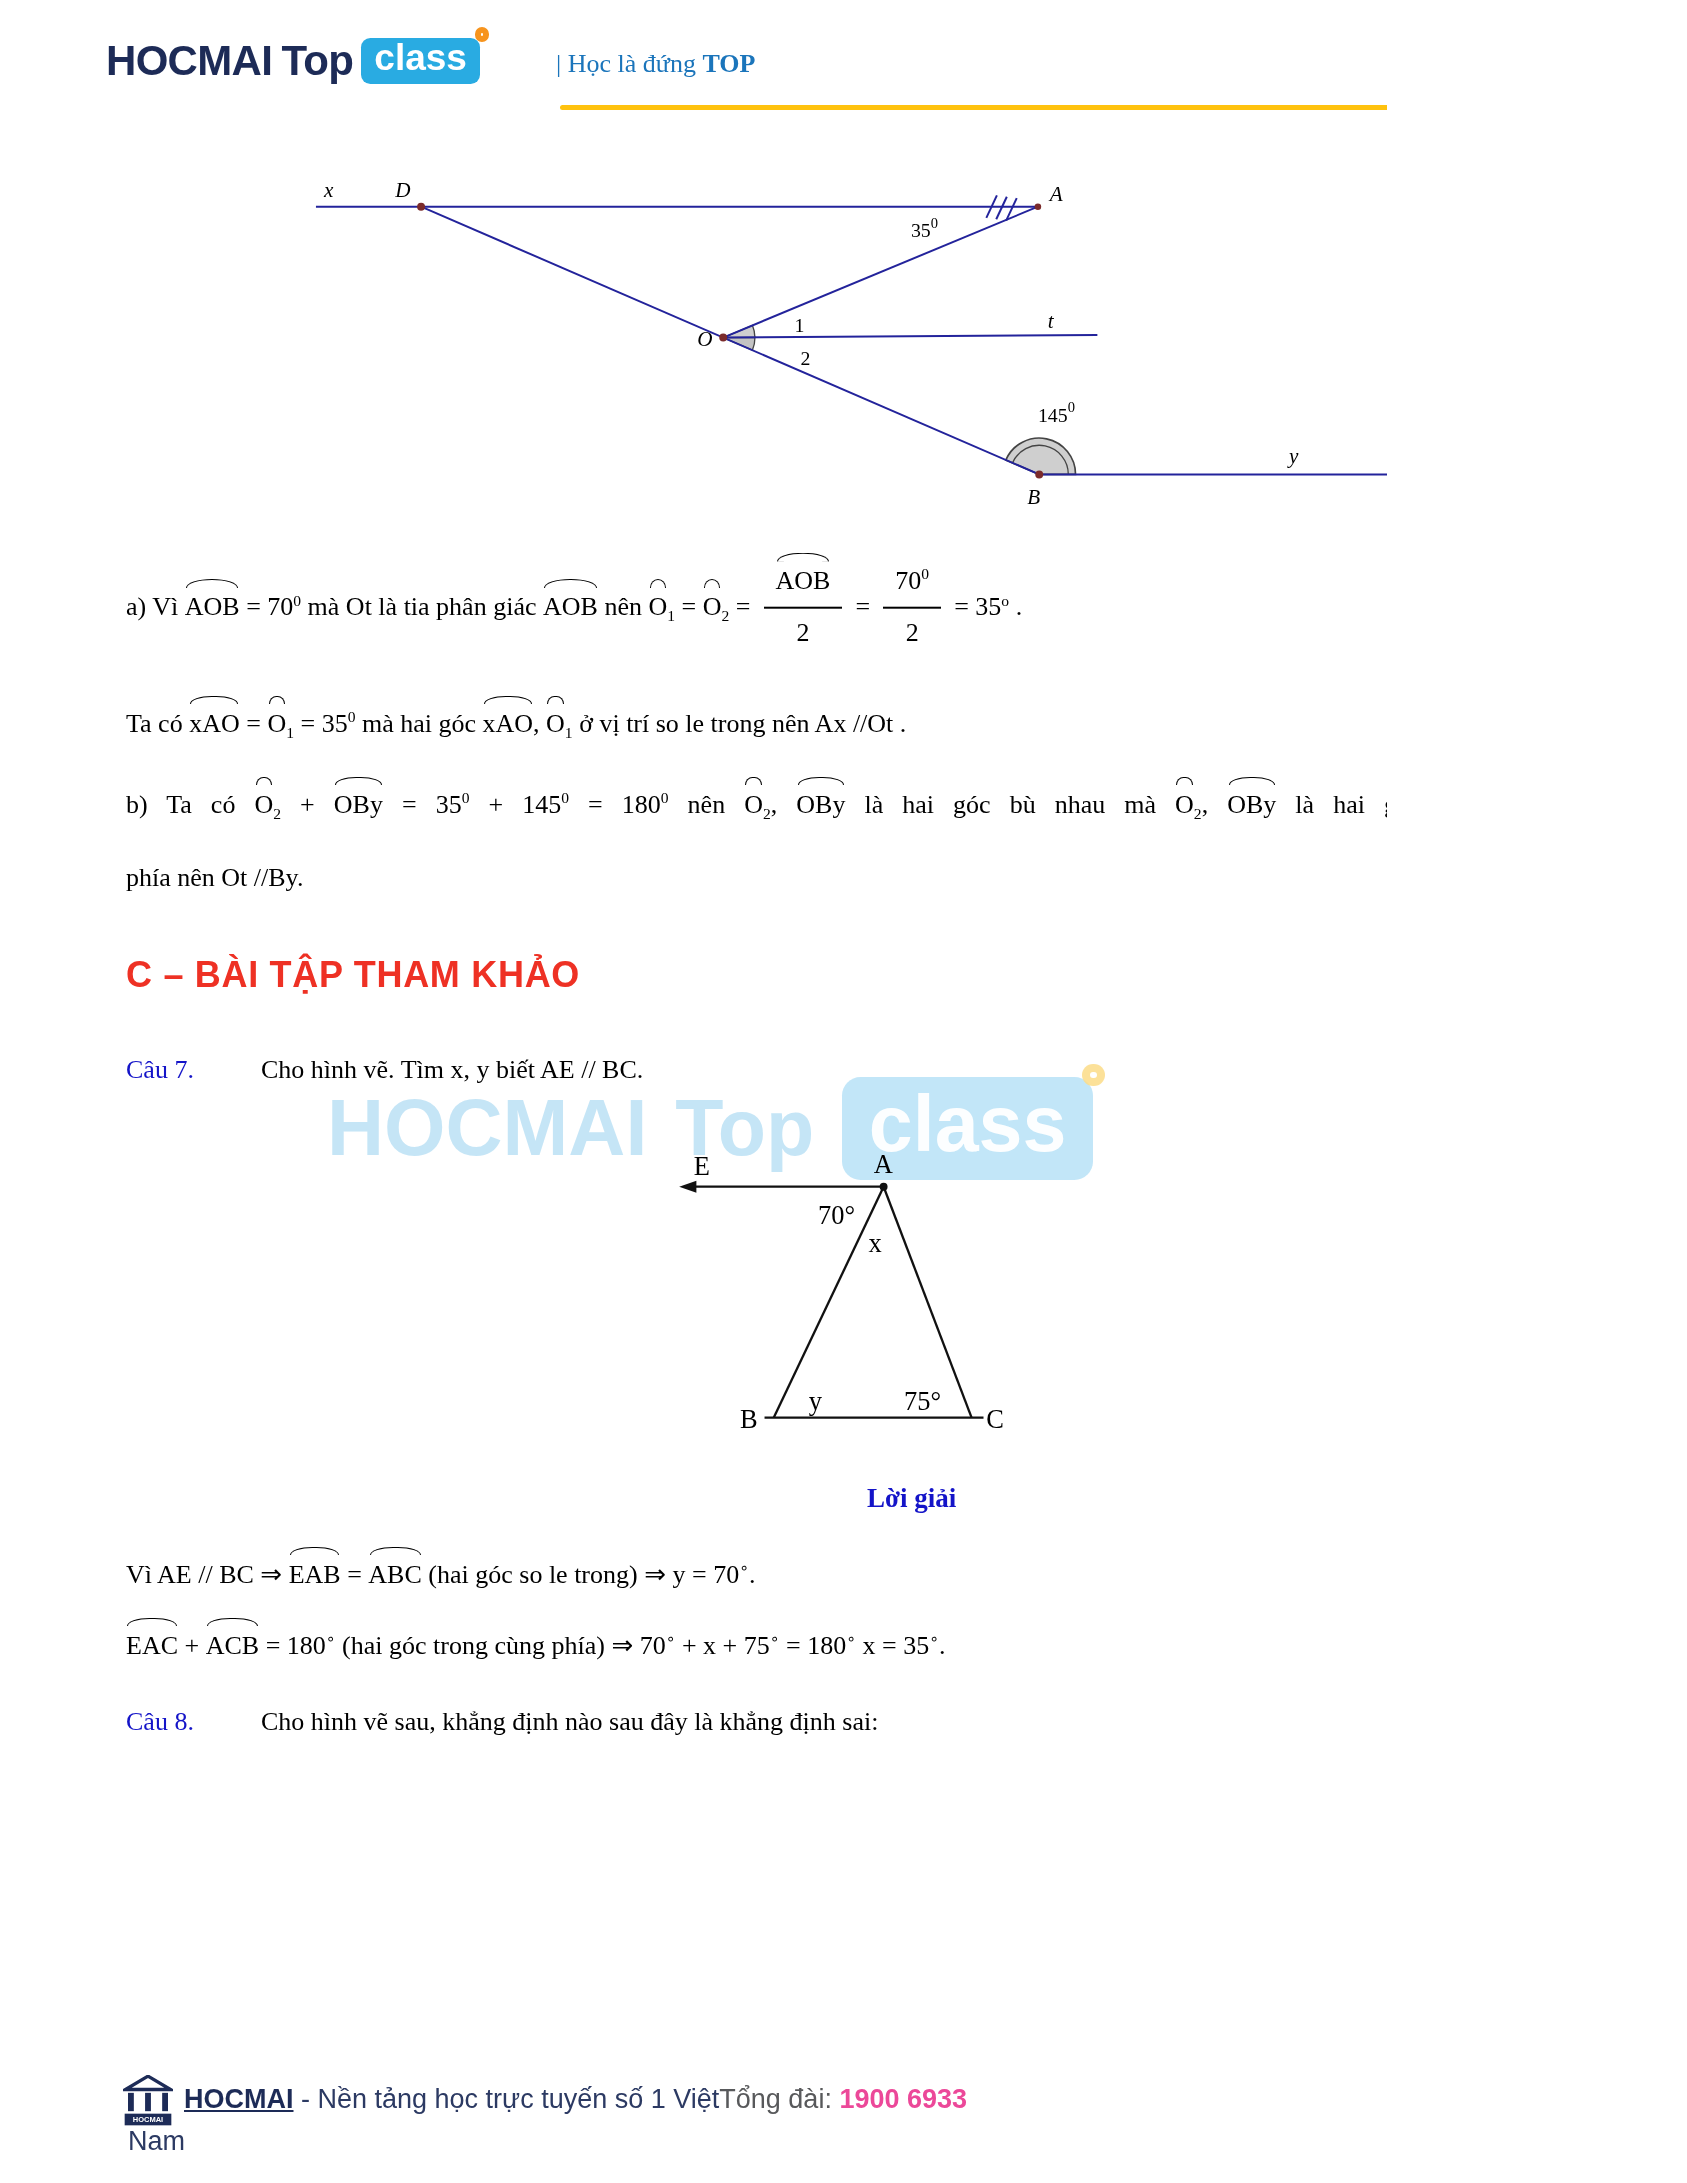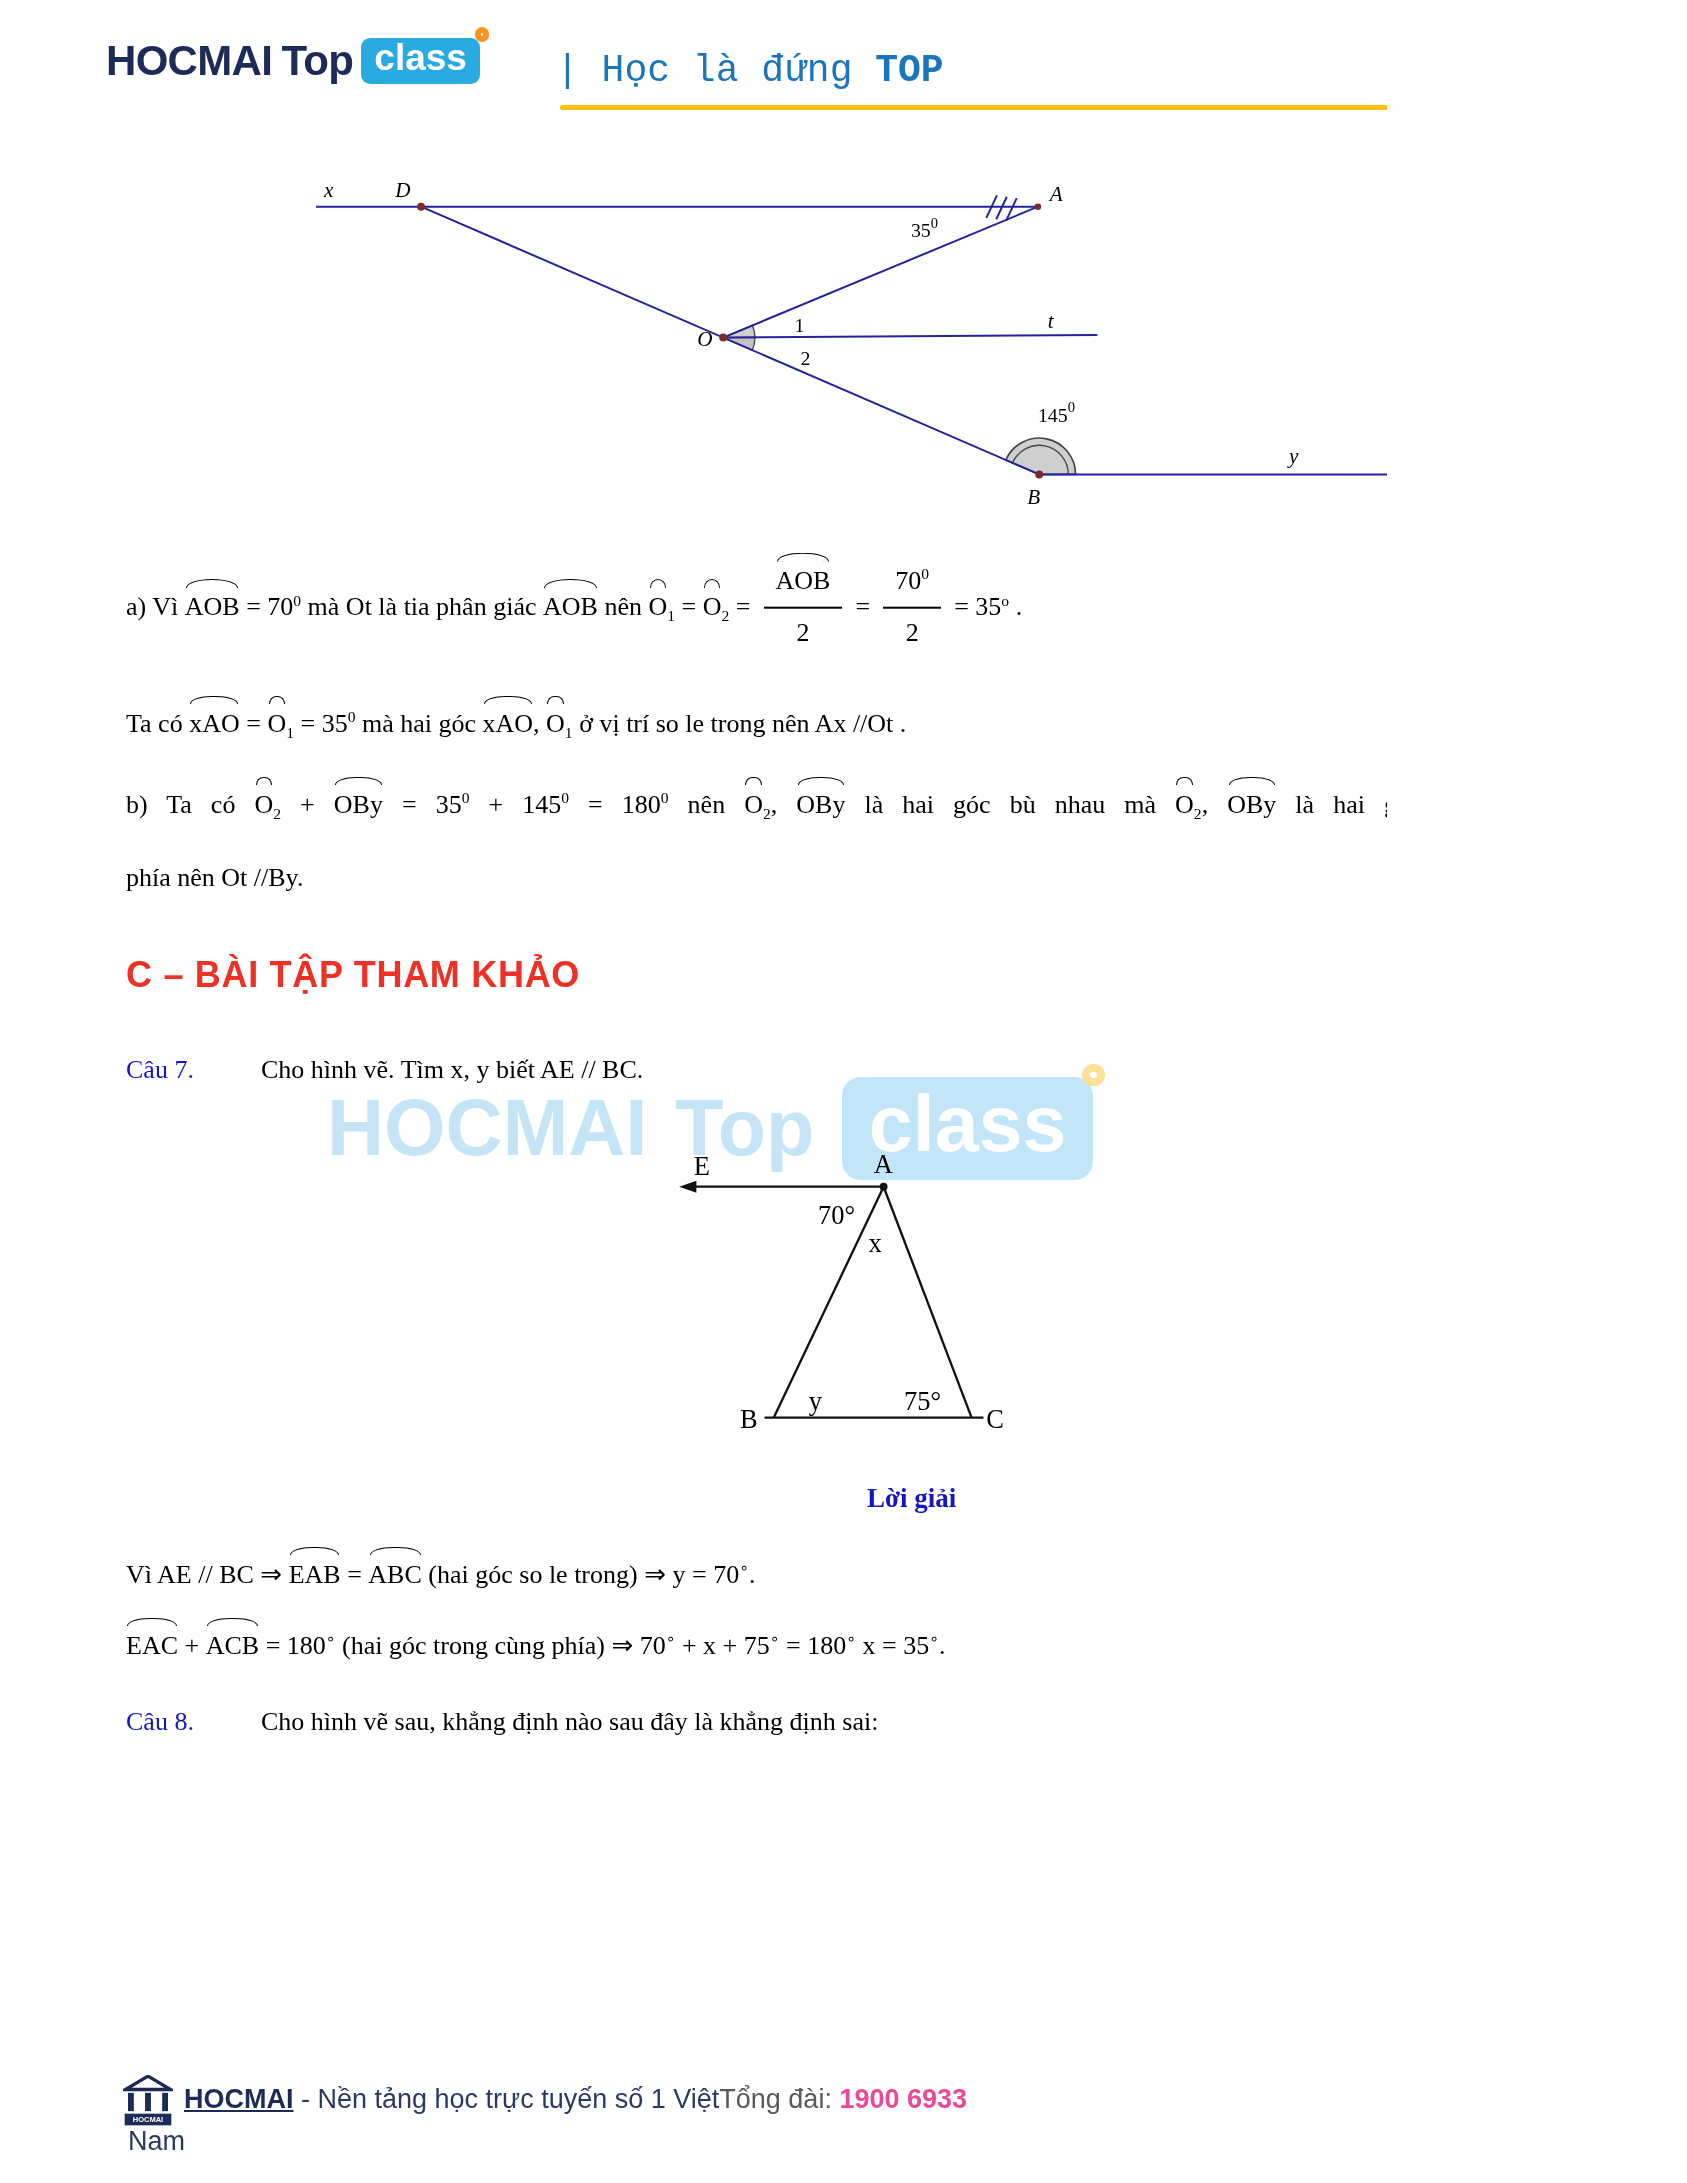--- a/index.html
+++ b/index.html
@@ -8,21 +8,21 @@
   #page{position:relative;width:1387px;height:2183px;background:#fff;overflow:hidden;}
   .abs{position:absolute;}
 
   
   .logo-row{left:106px;top:37px;display:flex;align-items:center;font-family:"Liberation Sans",sans-serif;}
   .logo-main{font-size:42px;font-weight:bold;color:#1d2b57;letter-spacing:-0.7px;}
   .logo-top{margin-left:9.3px;}
   .logo-class{position:relative;display:inline-block;margin-left:8px;background:#29abe2;color:#fff;
               font-size:37px;font-weight:bold;padding:0px 13.2px 5.3px;border-radius:9.3px;line-height:1.1;}
   .logo-dot{position:absolute;right:-9.3px;top:-10.6px;width:14.6px;height:14.6px;border:6px solid #f7941d;border-radius:50%;background:#fff;}
-  .tagline{left:556px;top:49px;font-family:Liberation Mono, monospace;font-size:38px;color:#1b75bb;}
+  .tagline{left:556px;top:49px;font-family:Liberation Serif, serif;font-size:26px;color:#1b75bb;}
   .tagline b{font-weight:bold;}
   .yellow-line{left:560px;top:105px;width:959px;height:5.3px;background:#ffc20e;border-radius:2.6px;}
 
   
   .bodyline{left:126px;font-size:26px;line-height:1.45;color:#000;}
   .justify{width:1439px;text-align:justify;text-align-last:justify;}
   .arc{position:relative;display:inline-block;}
   .arc::before{content:"";position:absolute;left:1.3px;right:1.3px;top:-0.36em;height:0.30em;
                border:1.7px solid #000;border-bottom:none;border-radius:50% 50% 0 0 / 100% 100% 0 0;}
   sup.s{font-size:60%;vertical-align:super;line-height:0;}

